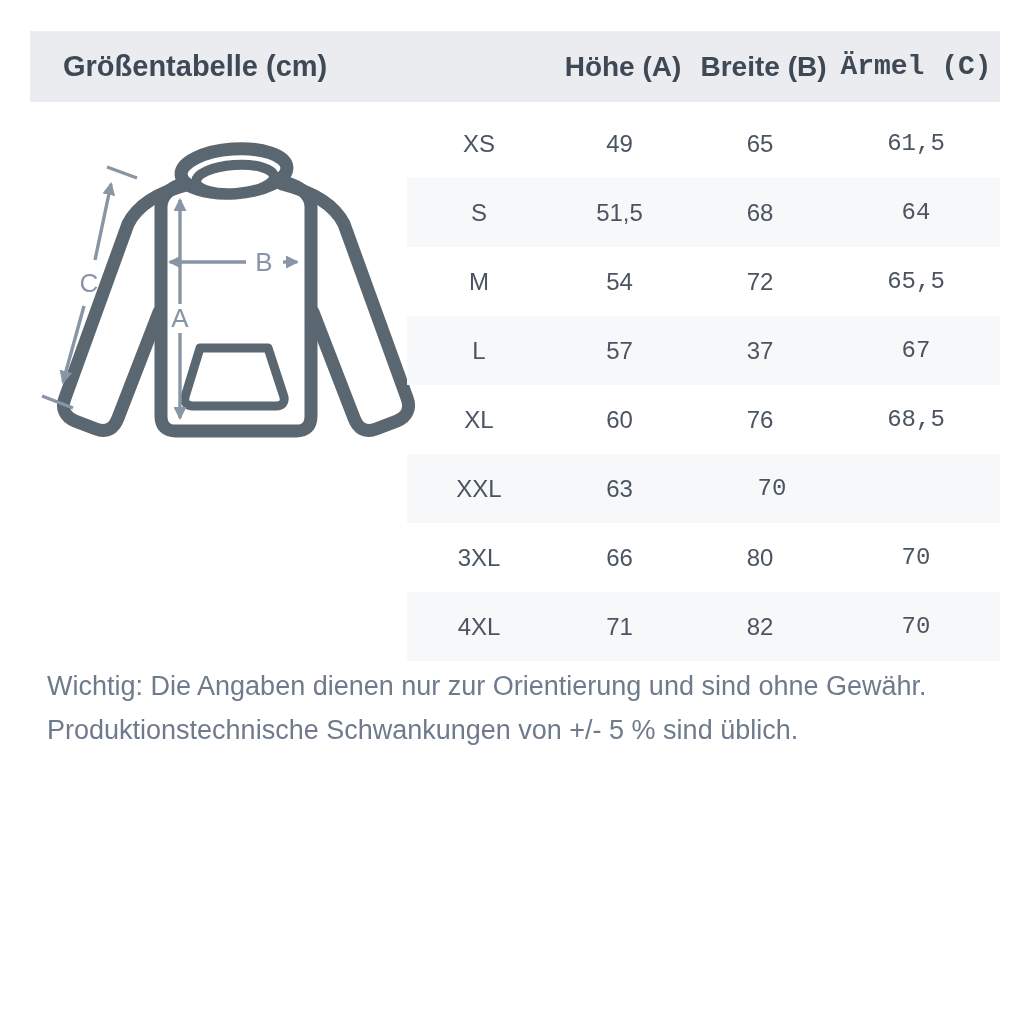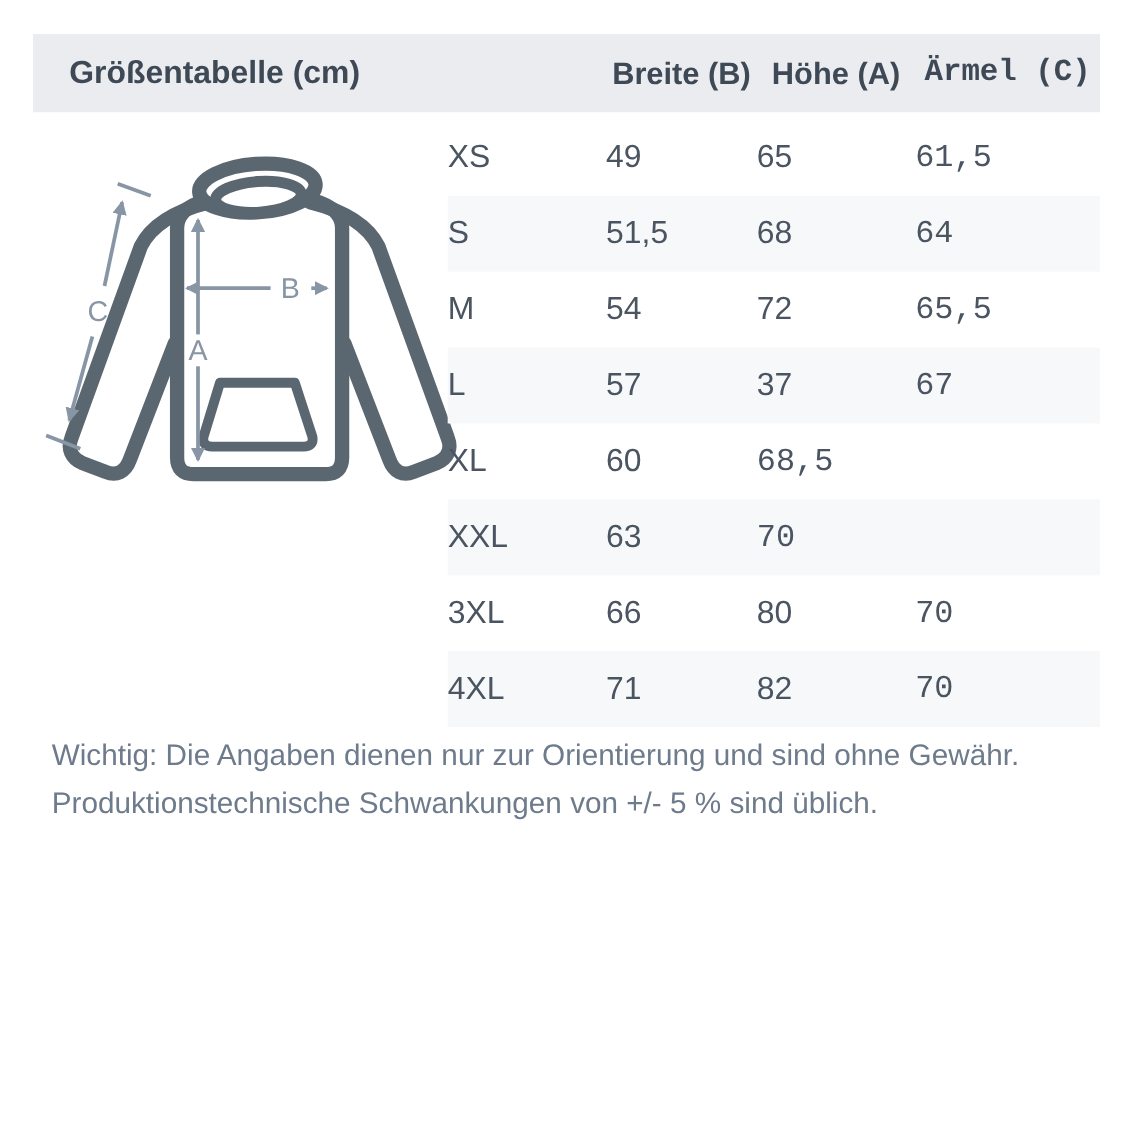--- a/index.html
+++ b/index.html
@@ -34,40 +34,40 @@
     color:var(--heading-text);white-space:nowrap;
   }
   .c0{width:144px;}
   .c1{width:137px;}
   .c2{width:144px;}
   .c3{width:168px;font-family:Liberation Mono, monospace;}
   .size-table{position:absolute;left:407px;top:109px;width:593px;}
   .trow{display:flex;align-items:center;height:69px;}
   .trow.striped{background:var(--stripe);}
   .tcell{
-    font-size:29px;color:var(--cell-text);
+    text-align:center;font-size:24px;color:var(--cell-text);
     white-space:nowrap;
   }
   .diagram{position:absolute;left:40px;top:120px;width:380px;height:340px;}
   .diagram text{font-family:"Liberation Sans", sans-serif;}
   .disclaimer{
     position:absolute;left:47px;top:664px;width:930px;
     font-size:27px;line-height:44px;color:var(--footer-text);
   }
   .disclaimer b{font-weight:400;}
 </style>
 </head>
 <body>
 
 <div class="header-bar">
   <div class="page-title">Größentabelle (cm)</div>
   <div class="hcols">
     <span class="hcol c0"></span>
+    <span class="hcol c2">Höhe (A)</span>
     <span class="hcol c1">Breite (B)</span>
-    <span class="hcol c2">Höhe (A)</span>
     <span class="hcol c3">Ärmel (C)</span>
   </div>
 </div>
 
 <svg class="diagram" viewBox="0 0 380 340" aria-hidden="true">
   <defs>
     <marker id="arw" viewBox="0 0 10 10" refX="8.5" refY="5" markerWidth="13" markerHeight="13" markerUnits="userSpaceOnUse" orient="auto">
       <path d="M0,0 L10,5 L0,10 Z" fill="var(--arrow, #8795a5)"></path>
     </marker>
   </defs>
@@ -120,20 +120,21 @@
   </div>
     <div class="trow striped">
     <span class="tcell c0">L</span>
     <span class="tcell c1">57</span>
     <span class="tcell c2">37</span>
     <span class="tcell c3">67</span>
   </div>
     <div class="trow">
     <span class="tcell c0">XL</span>
     <span class="tcell c1">60</span>
+    <span class="tcell c2">76</span>
     <span class="tcell c3">68,5</span>
   </div>
     <div class="trow striped">
     <span class="tcell c0">XXL</span>
     <span class="tcell c1">63</span>
     <span class="tcell c3">70</span>
   </div>
     <div class="trow">
     <span class="tcell c0">3XL</span>
     <span class="tcell c1">66</span>

